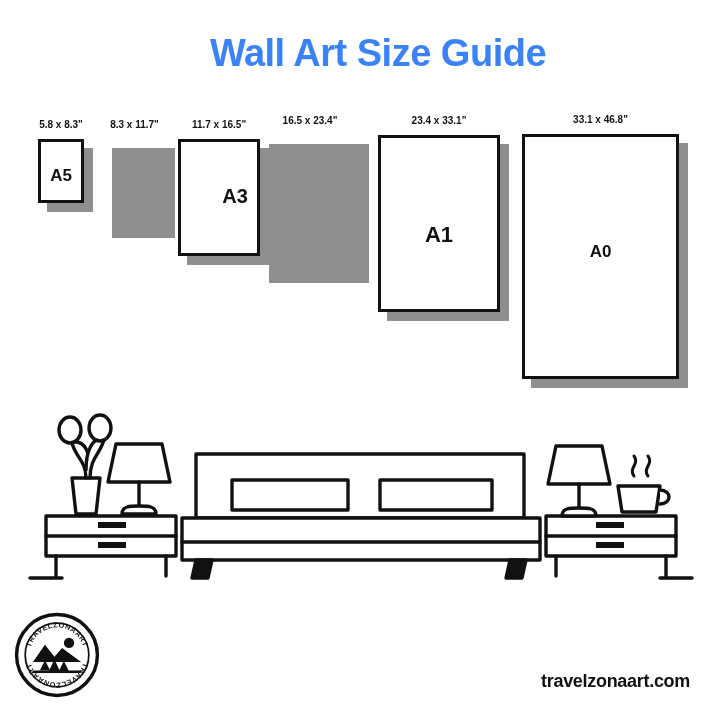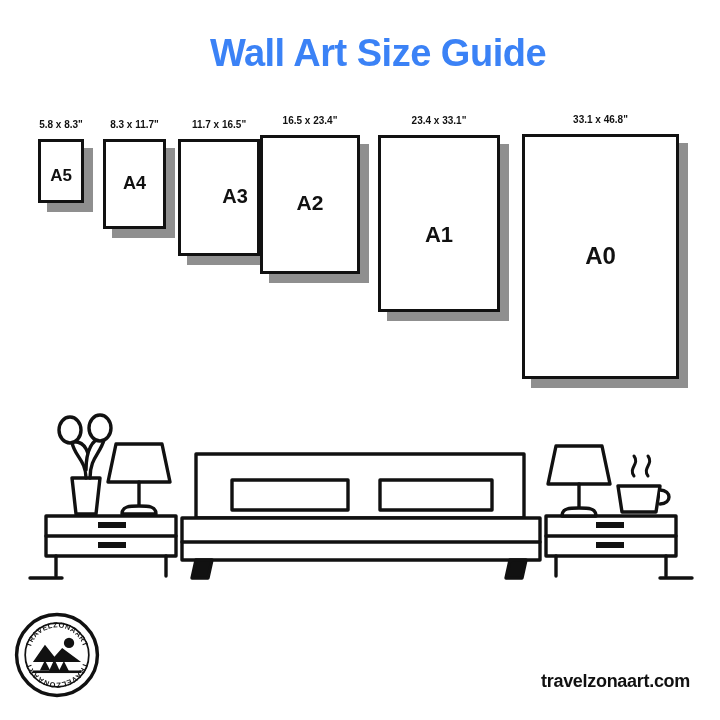--- a/index.html
+++ b/index.html
@@ -73,42 +73,36 @@
 <div class="title">Wall Art Size Guide</div>
 
 <div id="frames">
     <div class="frame-dims" style="left: 61px; top: 119px; transform: translateX(-50%);">5.8 x 8.3"</div>
     <div class="frame-shadow" style="left: 47px; top: 148px; width: 46px; height: 64px;"></div>
     <div class="frame-box" style="left: 38px; top: 139px; width: 46px; height: 64px;">
       <div class="frame-label" style="font-size: 17px; top: 24px;">A5</div>
     </div>
     <div class="frame-dims" style="left: 134.5px; top: 119px; transform: translateX(-50%);">8.3 x 11.7"</div>
     <div class="frame-shadow" style="left: 112px; top: 148px; width: 63px; height: 90px;"></div>
-    <div class="frame-box" style="left: 103px; top: 139px; width: 63px; height: 90px;">
-      <div class="frame-label" style="font-size: 18px; top: 30.84px;">A4</div>
-    </div>
     <div class="frame-dims" style="left: 219px; top: 119px; transform: translateX(-50%);">11.7 x 16.5"</div>
     <div class="frame-shadow" style="left: 187px; top: 148px; width: 82px; height: 117px;"></div>
     <div class="frame-box" style="left: 178px; top: 139px; width: 82px; height: 117px; padding-left: 16px;">
       <div class="frame-label" style="font-size: 20px; top: 43.1px;">A3</div>
     </div>
     <div class="frame-dims" style="left: 310px; top: 115px; transform: translateX(-50%);">16.5 x 23.4"</div>
     <div class="frame-shadow" style="left: 269px; top: 144px; width: 100px; height: 139px;"></div>
-    <div class="frame-box" style="left: 260px; top: 135px; width: 100px; height: 139px;">
-      <div class="frame-label" style="font-size: 21px; top: 53.48px;">A2</div>
-    </div>
     <div class="frame-dims" style="left: 439px; top: 115px; transform: translateX(-50%);">23.4 x 33.1"</div>
     <div class="frame-shadow" style="left: 387px; top: 144px; width: 122px; height: 177px;"></div>
     <div class="frame-box" style="left: 378px; top: 135px; width: 122px; height: 177px;">
       <div class="frame-label" style="font-size: 22px; top: 84px;">A1</div>
     </div>
     <div class="frame-dims" style="left: 600.5px; top: 114px; transform: translateX(-50%);">33.1 x 46.8"</div>
     <div class="frame-shadow" style="left: 531px; top: 143px; width: 157px; height: 245px;"></div>
     <div class="frame-box" style="left: 522px; top: 134px; width: 157px; height: 245px;">
-      <div class="frame-label" style="font-size: 24px; top: 105.24px;">A0</div>
+      <div class="frame-label" style="font-size: 17px; top: 105.24px;">A0</div>
     </div>
   </div>
 
 <svg id="scene" viewBox="0 0 720 225" xmlns="http://www.w3.org/2000/svg" fill="none" stroke="#111111" stroke-width="3.4" stroke-linejoin="round" stroke-linecap="round">
 
   <line x1="30" y1="200" x2="62" y2="200"></line>
   <line x1="660" y1="200" x2="692" y2="200"></line>
 
   <g>
     <path d="M46 138 L176 138 L176 178 L46 178 Z" fill="#fff"></path>

